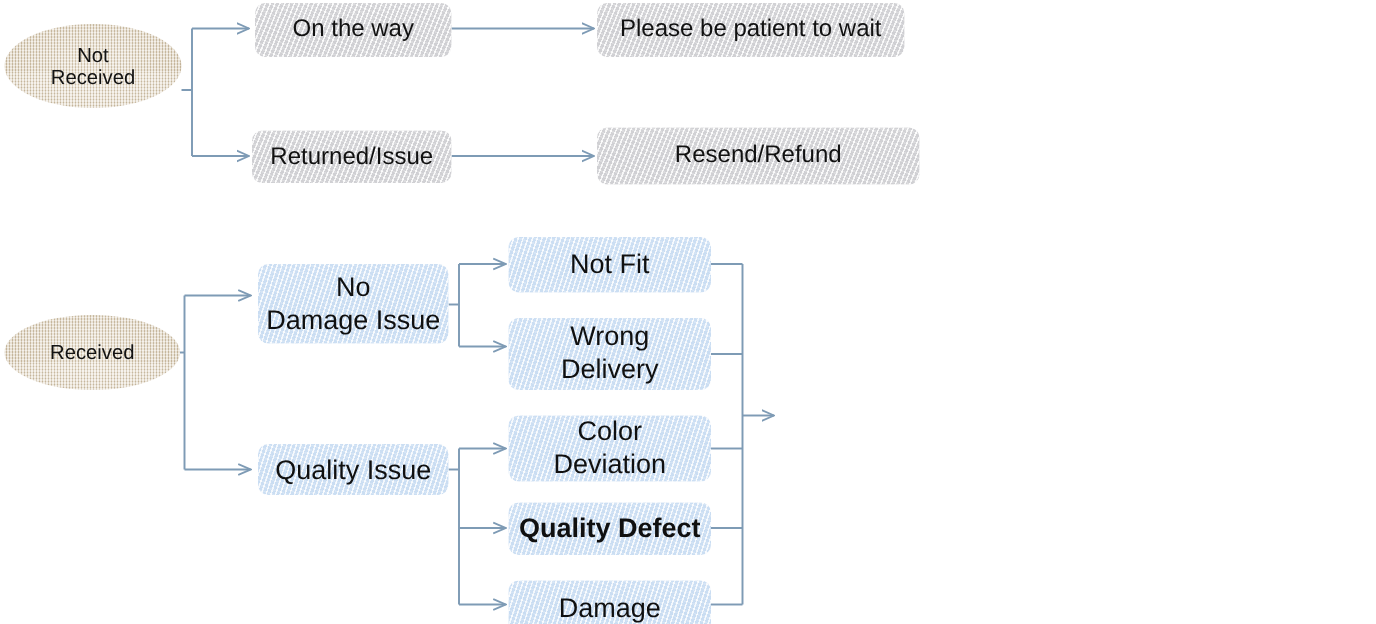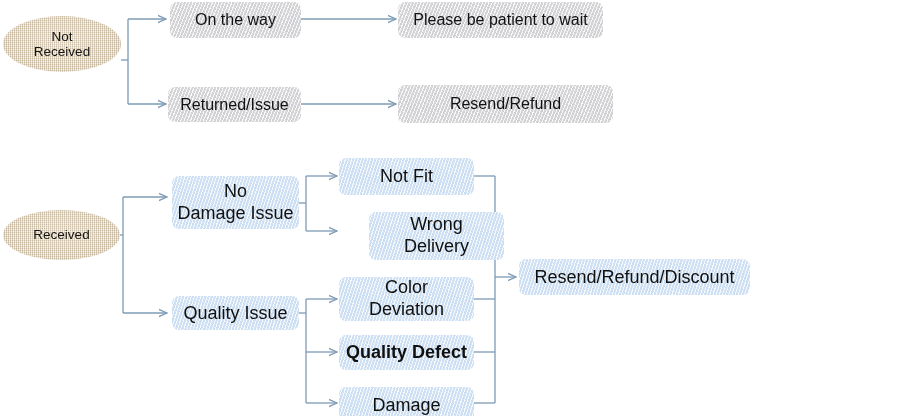--- a/index.html
+++ b/index.html
@@ -140,25 +140,24 @@
 
   <div class="node ellipse" style="left:3px; top:210px; width:117px; height:50px;">Received</div>
 
   <div class="node box-blue two-line" style="left:172px; top:176px; width:127px; height:53px;">No
 Damage Issue</div>
 
   <div class="node box-blue" style="left:172px; top:296px; width:127px; height:34px;">Quality Issue</div>
 
   <div class="node box-blue" style="left:339px; top:158px; width:135px; height:37px;">Not Fit</div>
 
-  <div class="node box-blue two-line" style="left:339px; top:212px; width:135px; height:48px;margin-left:30px;">Wrong
+  <div class="node box-blue two-line" style="left:339px; top:212px; width:135px; height:48px;">Wrong
 Delivery</div>
 
   <div class="node box-blue two-line" style="left:339px; top:277px; width:135px; height:44px;">Color
 Deviation</div>
 
   <div class="node box-blue" style="left:339px; top:335px; width:135px; height:35px;font-weight:bold;">Quality Defect</div>
 
   <div class="node box-blue" style="left:339px; top:387px; width:135px; height:36px;">Damage</div>
 
-  <div class="node box-blue" style="left:519px; top:259px; width:231px; height:36px;">Resend/Refund/Discount</div>
 
 </div>
 
 </body></html>

